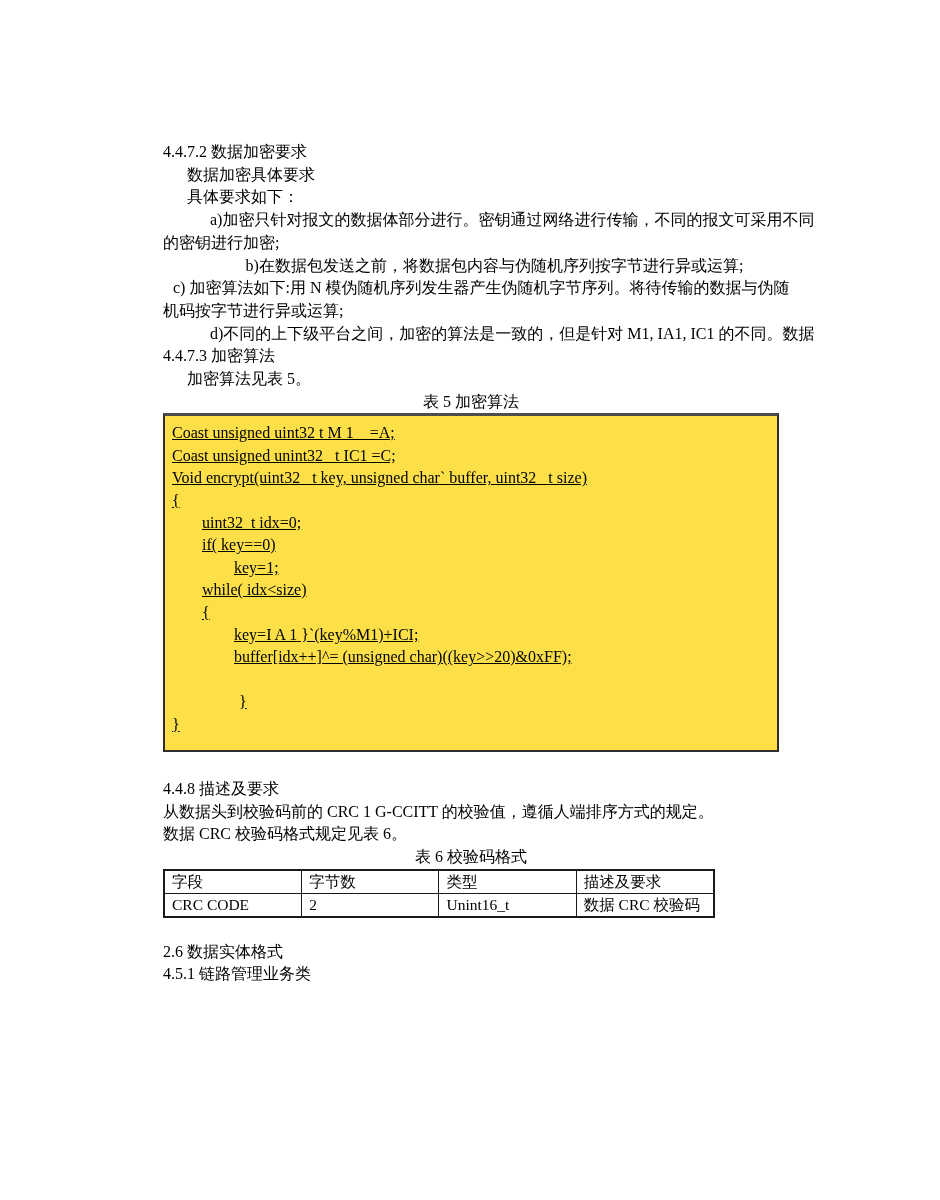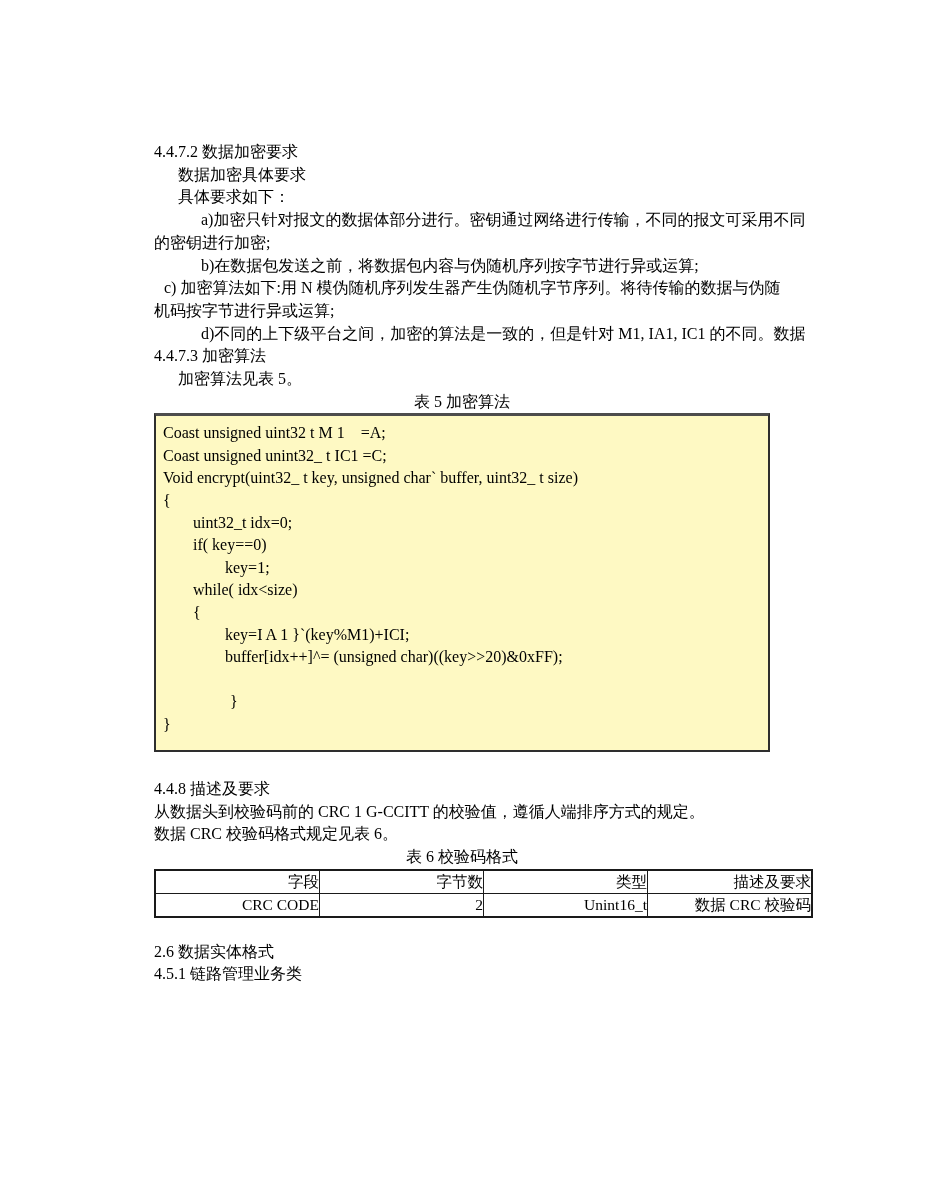--- a/index.html
+++ b/index.html
@@ -12,61 +12,61 @@
     width: 940px;
     height: 1200px;
     background: #ffffff;
     color: #000000;
     font-family: "Liberation Serif", "DejaVu Serif", serif;
     font-size: 16px;
     overflow: hidden;
   }
   .content {
     position: absolute;
-    left: 154px;
+    left: 163px;
     top: 141px;
     width: 616px;
   }
   .line {
     line-height: 22.7px;
     white-space: pre;
   }
   .ind0 { padding-left: 0; }
   .indT { padding-left: 10px; }   
   .indS { padding-left: 24px; }   
-  .indP { padding-left: 47px; }   
+  .indP { padding-left: 47px; text-align: center; }   
   .caption {
     line-height: 22.7px;
     text-align: center;
     white-space: pre;
   }
   .code-box {
     border: 2px solid #2e2e2e;
     border-top: 3px solid #4d4d4d;
     padding: 6px 13px 14px 7px;
-    background: #fef9c3;
+    background: #fde047;
+    text-decoration: underline;
   }
   .code-line {
     height: 22.4px;
     line-height: 22.4px;
     white-space: pre;
     font-size: 16px;
   }
   .ci0 { padding-left: 0; }
   .ci1 { padding-left: 30px; }
   .ci2 { padding-left: 62px; }
   .ci3 { padding-left: 67px; }
   .sec-448 { margin-top: 26px; }
   .crc-table {
     border-collapse: collapse;
     table-layout: fixed;
-    width: 659px;
+    width: 552px;
     border: 2px solid #1a1a1a;
     margin-top: 0;
-    text-align: right;
   }
   .crc-table td {
     border: 1.5px solid #1a1a1a;
     width: 25%;
     height: 20px;
     padding: 1px 0 1px 7px;
     font-size: 15.5px;
     line-height: 20px;
     white-space: pre;
     overflow: hidden;

